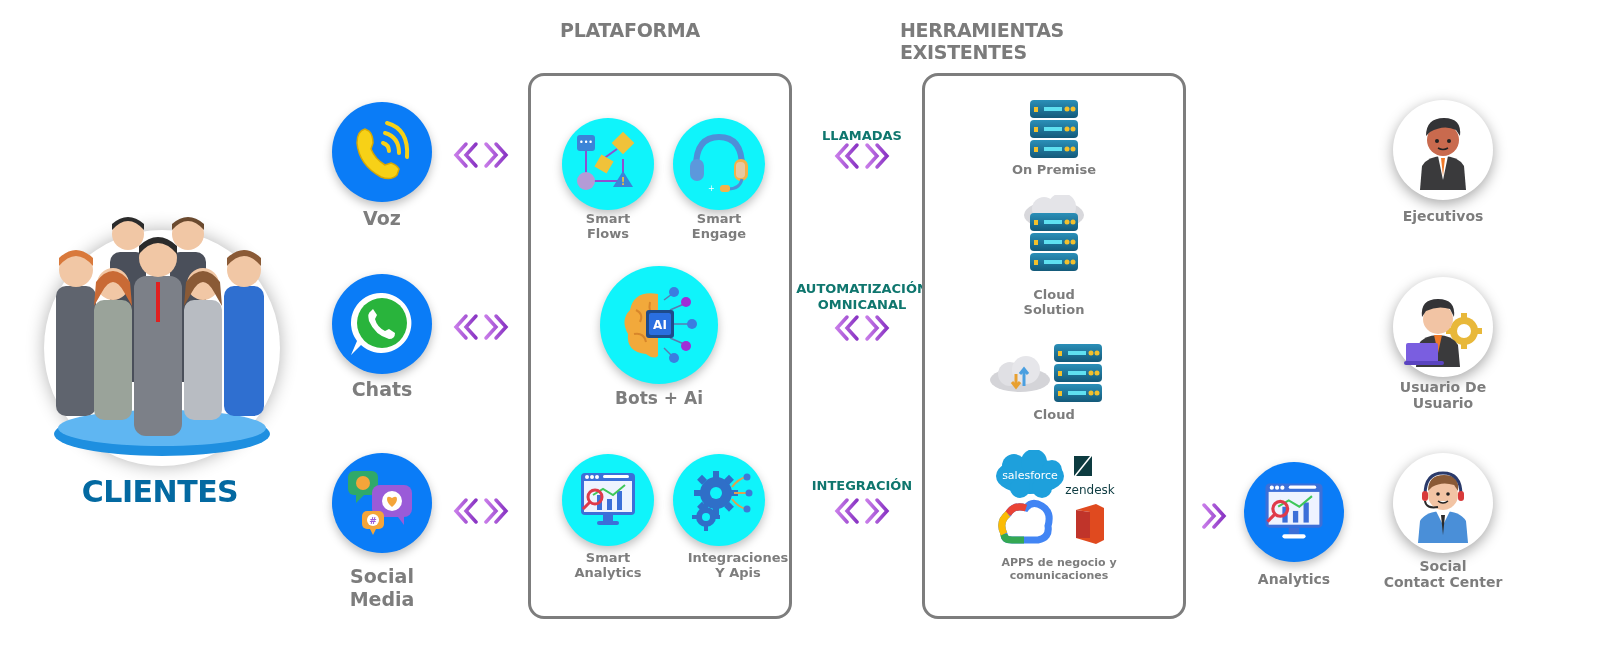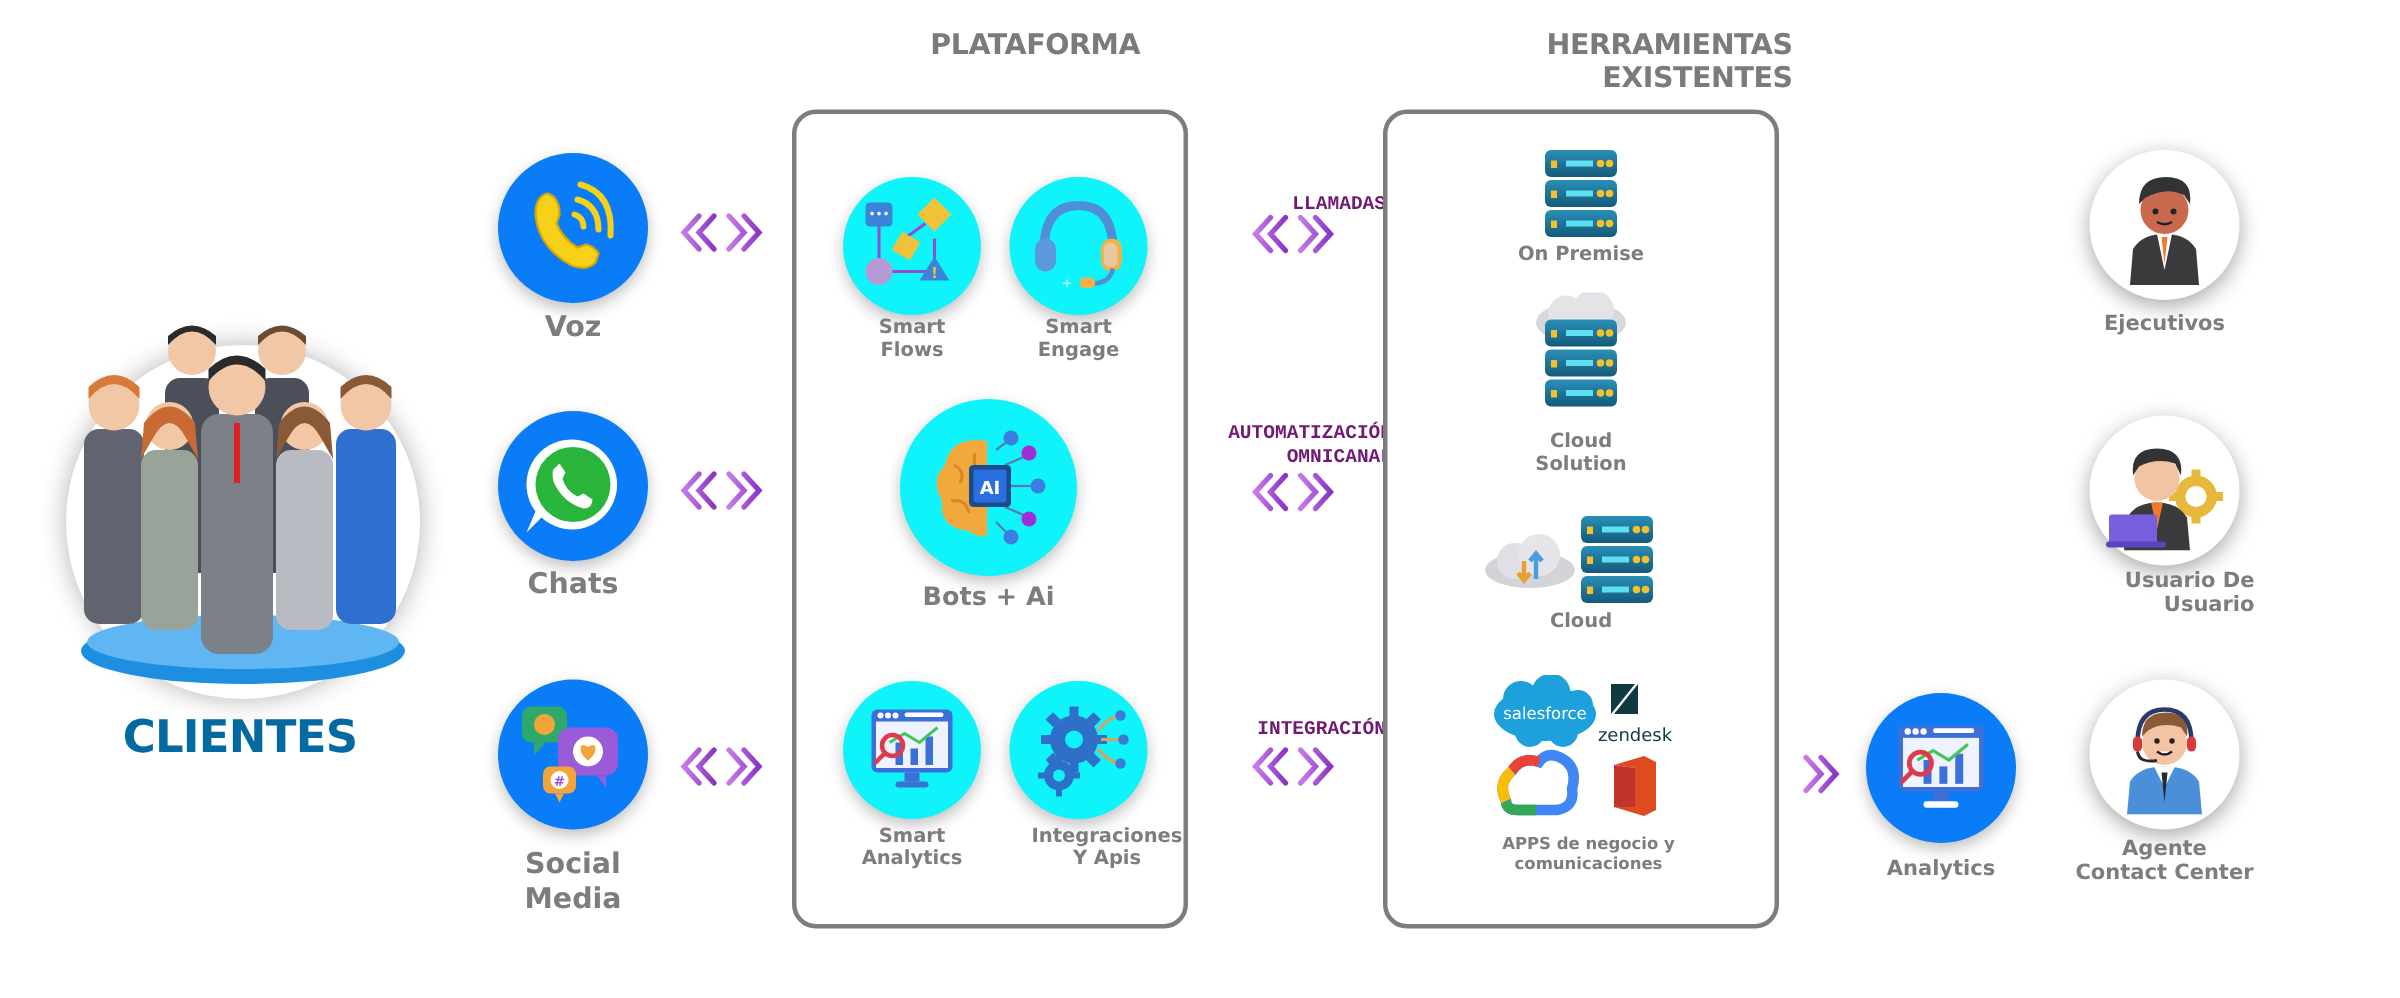--- a/index.html
+++ b/index.html
@@ -1,26 +1,26 @@
 <!DOCTYPE html>
 <html><head>
 <meta charset="utf-8">
 <style>
   html, body { margin: 0; padding: 0; background: #ffffff; }
   body { width: 1600px; height: 665px; position: relative; overflow: hidden; font-family: "DejaVu Sans", sans-serif; color: #7a7a7a; }
   .abs { position: absolute; }
-  .hdr { font-weight: bold; font-size: 19px; color: #7b7b7b; letter-spacing: -0.3px; text-align: right; }
+  .hdr { font-weight: bold; font-size: 19px; color: #7b7b7b; letter-spacing: -0.3px; text-align: left; }
   .lbl { font-weight: bold; color: #7d7d7d; text-align: center; line-height: 1.15; }
   .panel { border: 3px solid #7d7d7d; border-radius: 16px; background: #fff; }
   .circ { border-radius: 50%; display: flex; align-items: center; justify-content: center; box-shadow: 0 4px 10px rgba(0,0,0,0.25); }
   .blue { background: #0a7cf7; }
   .cyan { background: #0ff4fb; }
   .white { background: #ffffff; box-shadow: 0 4px 14px rgba(0,0,0,0.35); }
   .arrow { display: flex; align-items: center; justify-content: center; }
-  .mid-lbl { font-weight: bold; font-size: 13px; color: #701a75; text-align: right; line-height: 1.2; font-family: Liberation Mono, monospace; }
+  .mid-lbl { font-weight: bold; font-size: 13px; color: #0f766e; text-align: center; line-height: 1.2; }
 </style>
 </head>
 <body>
 
 <svg width="0" height="0" style="position:absolute">
   <defs>
     <linearGradient id="pg" x1="0" y1="0" x2="1" y2="0">
       <stop offset="0" stop-color="#c77be8"></stop>
       <stop offset="1" stop-color="#8a35c4"></stop>
     </linearGradient>
@@ -436,21 +436,21 @@
     </g>
     <circle cx="64" cy="44" r="7" fill="#ffffff"></circle>
     <path d="M16 80 L18 58 Q24 48 38 48 Q52 48 58 58 L60 80Z" fill="#3a3a3c"></path>
     <path d="M34 48 L38 66 L42 48Z" fill="#f07a2a"></path>
     <circle cx="38" cy="32" r="15" fill="#f2c4a4"></circle>
     <path d="M22 30 Q20 12 38 12 Q56 12 54 30 L50 22 Q38 18 26 24Z" fill="#333336"></path>
     <rect x="6" y="56" width="32" height="20" rx="2" fill="#7a5ee0"></rect>
     <rect x="4" y="74" width="40" height="4" rx="2" fill="#5a44c0"></rect>
   </svg>
 </div>
-<div class="abs lbl" style="left:1383px;top:379px;width:120px;font-size:14px;text-align:right;">
+<div class="abs lbl" style="left:1383px;top:379px;width:120px;font-size:14px;">
   <div>Usuario De</div>
   <div>Usuario</div>
 </div>
 
 <div class="abs circ white" style="left:1393px;top:453px;width:100px;height:100px;">
   <svg width="70" height="80" viewBox="0 0 70 80">
     <path d="M10 80 L12 58 Q18 48 35 48 Q52 48 58 58 L60 80Z" fill="#4a8fd8"></path>
     <path d="M28 48 L35 62 L42 48Z" fill="#ffffff"></path>
     <path d="M33 52 L35 72 L37 52Z" fill="#2a2a2a"></path>
     <circle cx="35" cy="32" r="15" fill="#f2c4a4"></circle>
@@ -458,15 +458,15 @@
     <path d="M17 32 Q17 10 35 10 Q53 10 53 32" stroke="#2a3a6a" stroke-width="3" fill="none"></path>
     <rect x="14" y="28" width="6" height="10" rx="3" fill="#d83a3a"></rect>
     <rect x="50" y="28" width="6" height="10" rx="3" fill="#d83a3a"></rect>
     <path d="M17 38 Q18 46 30 44" stroke="#2a2a2a" stroke-width="2" fill="none"></path>
     <circle cx="30" cy="31" r="1.8" fill="#222"></circle>
       <circle cx="40" cy="31" r="1.8" fill="#222"></circle>
     <path d="M30 38 Q35 42 40 38" stroke="#222" stroke-width="1.5" fill="#fff"></path>
   </svg>
 </div>
 <div class="abs lbl" style="left:1373px;top:558px;width:140px;font-size:14px;">
-  <div>Agente</div>
+  <div>Social</div>
   <div>Contact Center</div>
 </div>
 
 </body></html>

